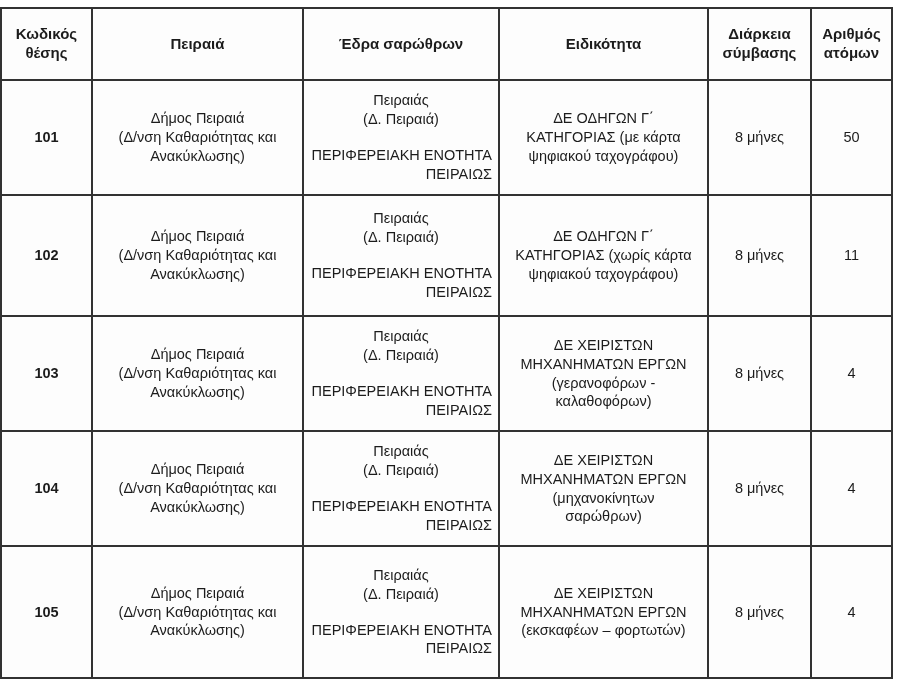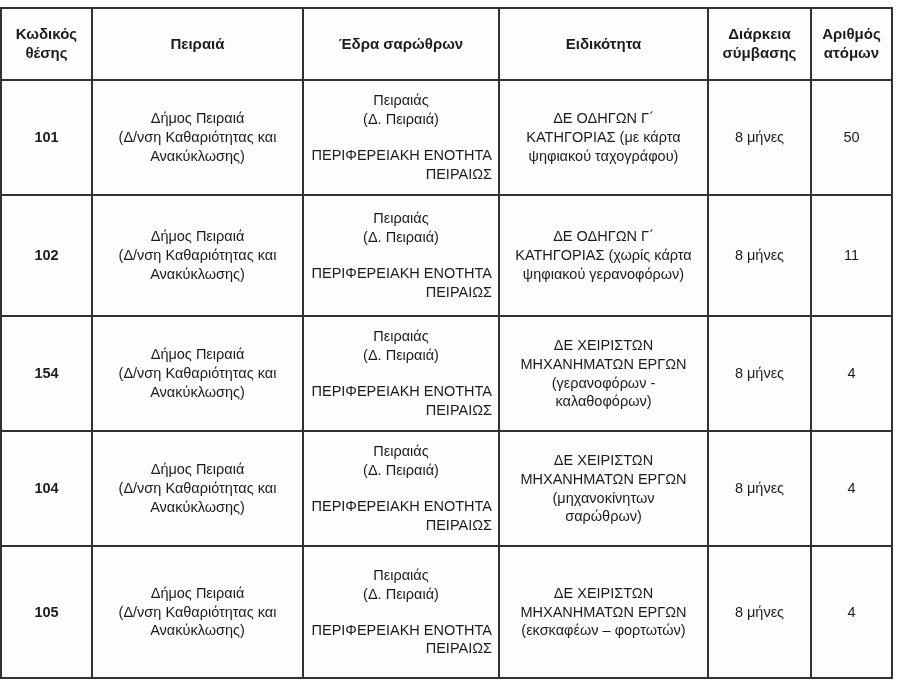--- a/index.html
+++ b/index.html
@@ -113,27 +113,27 @@
           <td class="code">102</td>
           <td class="svc">
             <div>Δήμος Πειραιά</div>
             <div>(Δ/νση Καθαριότητας και Ανακύκλωσης)</div>
           </td>
           <td class="seat">
             <div>Πειραιάς</div>
             <div>(Δ. Πειραιά)</div>
             <div class="seat-region">ΠΕΡΙΦΕΡΕΙΑΚΗ ΕΝΟΤΗΤΑ ΠΕΙΡΑΙΩΣ</div>
           </td>
-          <td class="spec">ΔΕ ΟΔΗΓΩΝ Γ΄ ΚΑΤΗΓΟΡΙΑΣ (χωρίς κάρτα ψηφιακού γερανοφόρων)</td>
+          <td class="spec">ΔΕ ΟΔΗΓΩΝ Γ΄ ΚΑΤΗΓΟΡΙΑΣ (χωρίς κάρτα ψηφιακού ταχογράφου)</td>
           <td class="dur">8 μήνες</td>
           <td class="num">11</td>
         </tr>
 
         <tr class="r2">
-          <td class="code">154</td>
+          <td class="code">103</td>
           <td class="svc">
             <div>Δήμος Πειραιά</div>
             <div>(Δ/νση Καθαριότητας και Ανακύκλωσης)</div>
           </td>
           <td class="seat">
             <div>Πειραιάς</div>
             <div>(Δ. Πειραιά)</div>
             <div class="seat-region">ΠΕΡΙΦΕΡΕΙΑΚΗ ΕΝΟΤΗΤΑ ΠΕΙΡΑΙΩΣ</div>
           </td>
           <td class="spec">ΔΕ ΧΕΙΡΙΣΤΩΝ ΜΗΧΑΝΗΜΑΤΩΝ ΕΡΓΩΝ (γερανοφόρων - καλαθοφόρων)</td>

